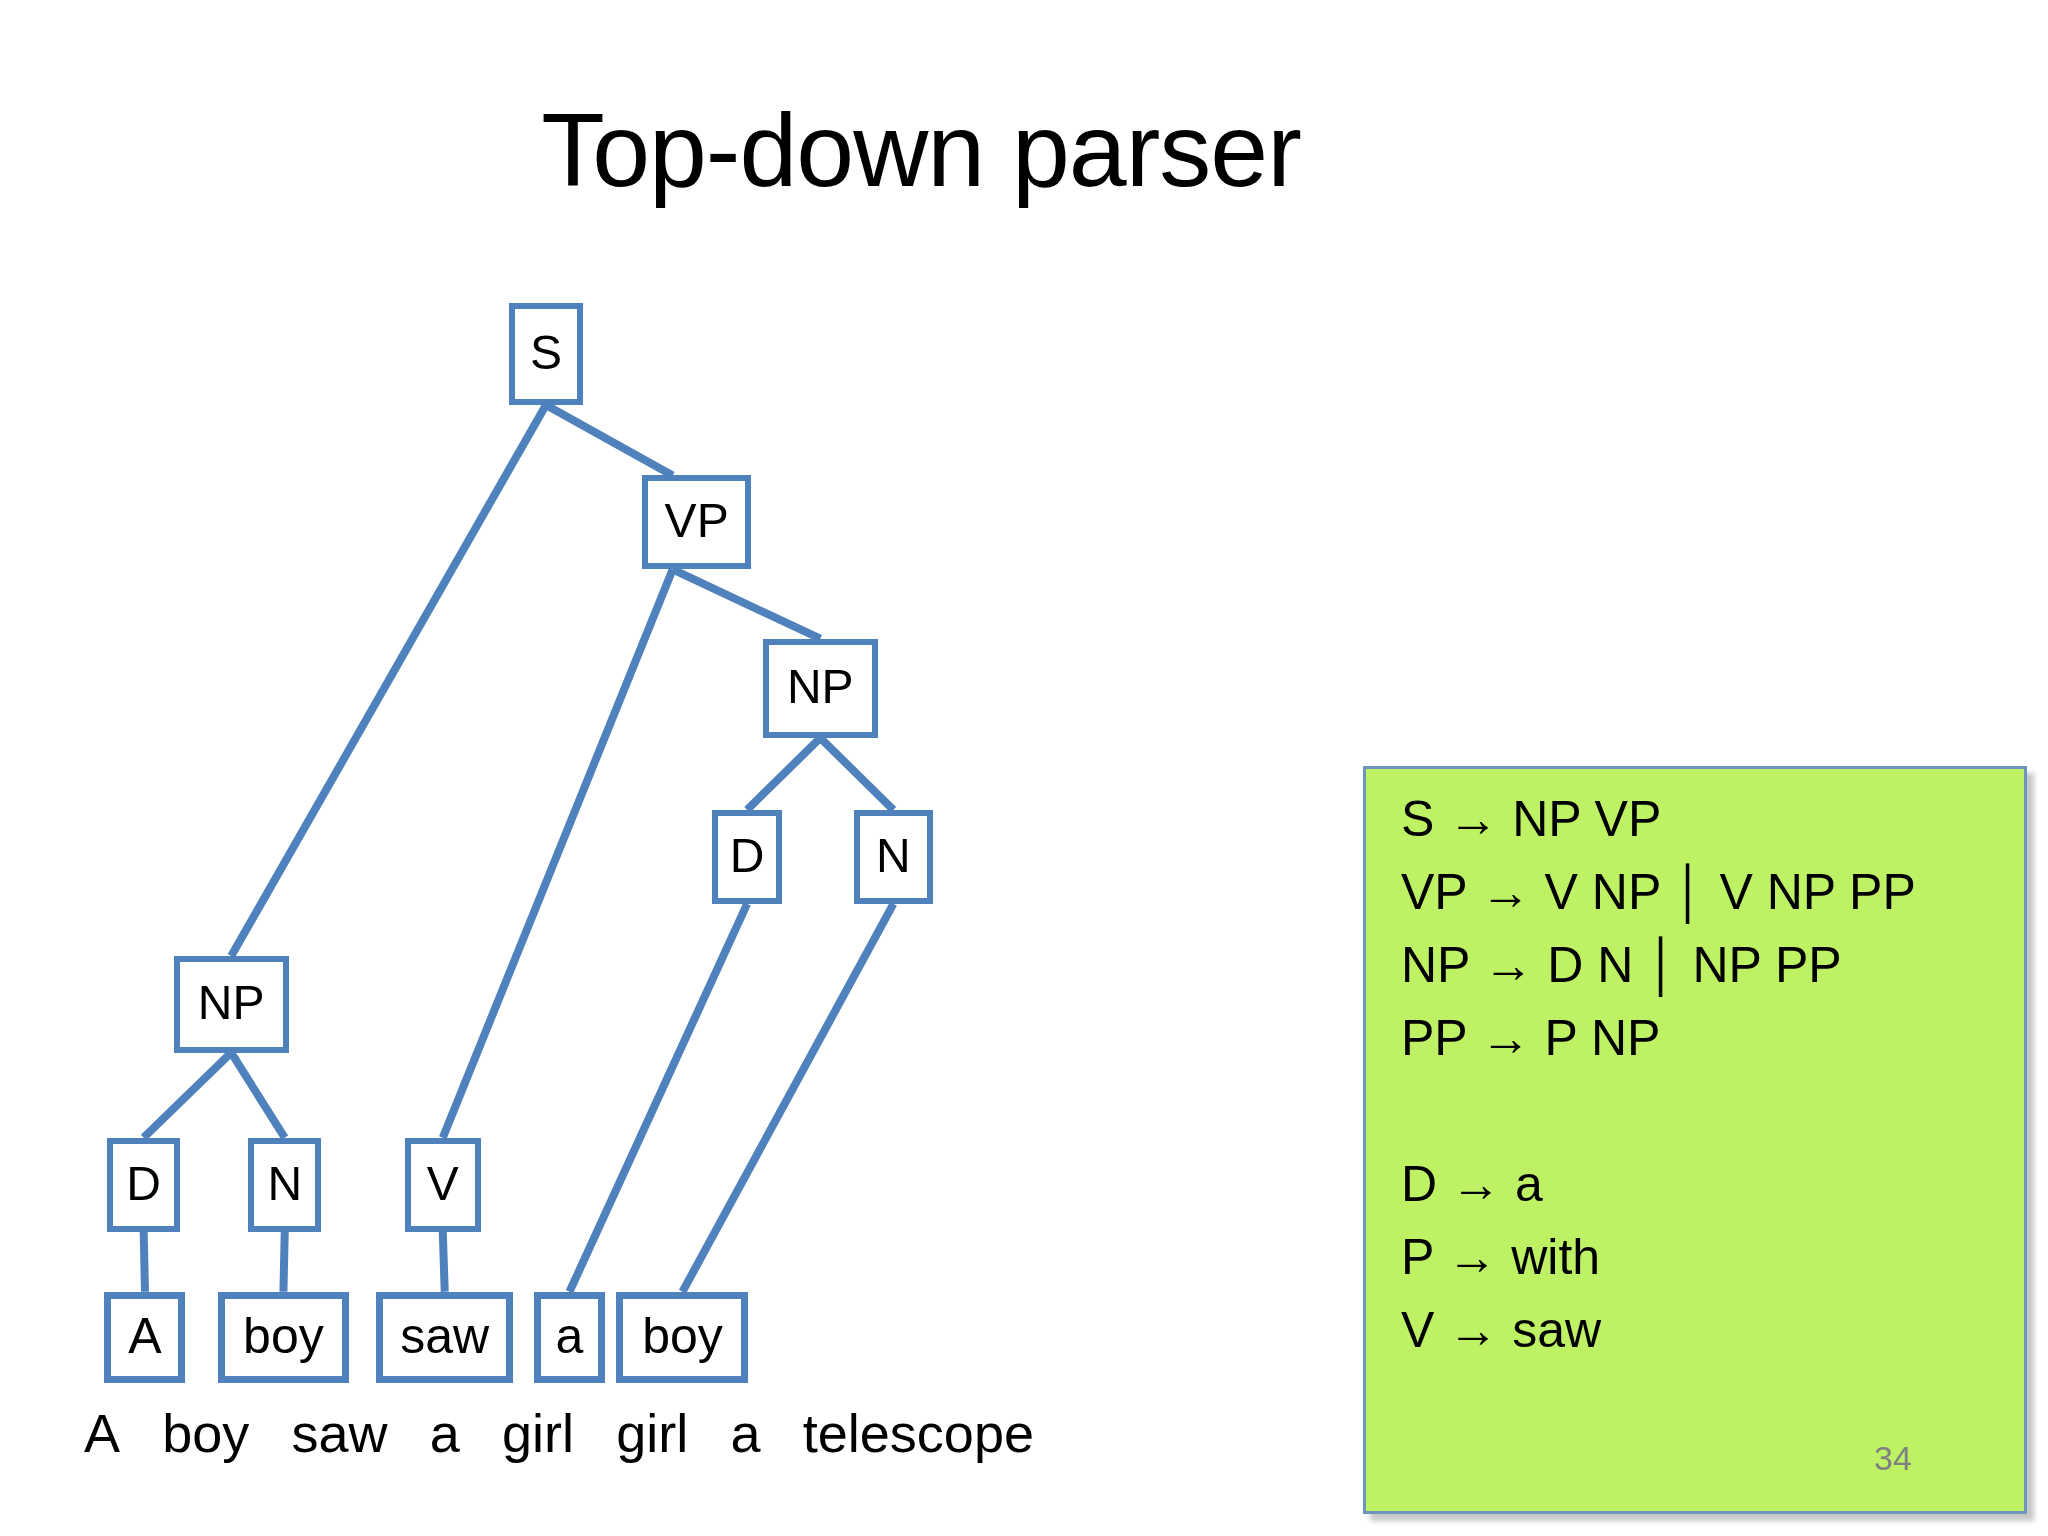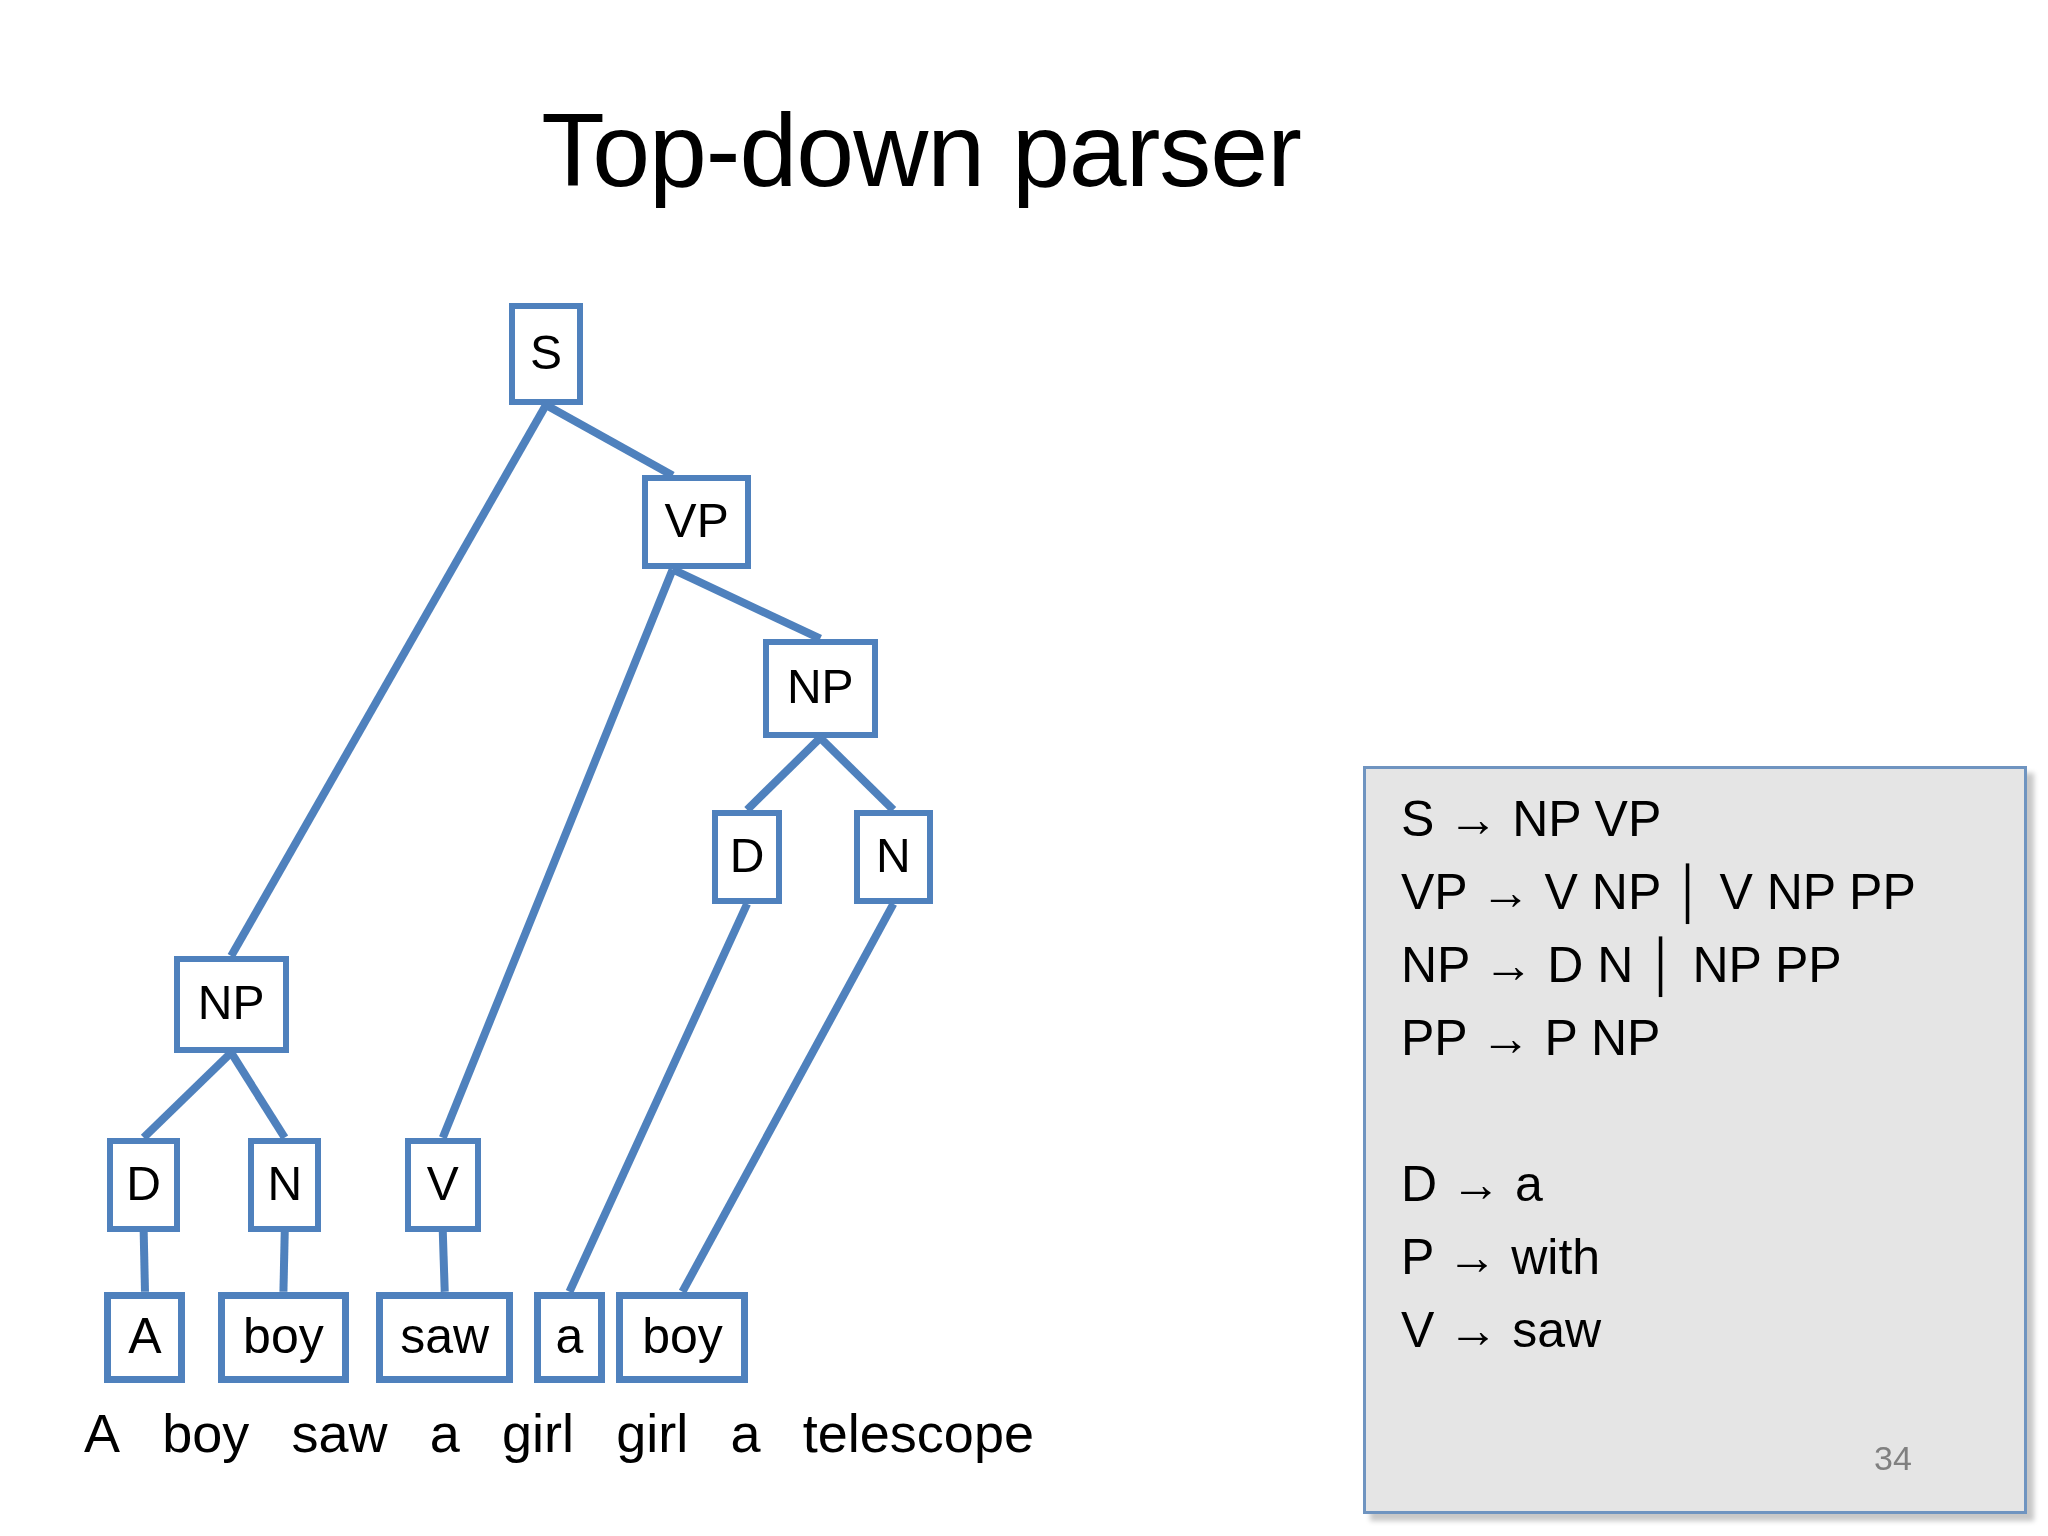--- a/index.html
+++ b/index.html
@@ -89,21 +89,21 @@
 
   
   #grammar-box {
     position: absolute;
     left: 1363px;
     top: 766px;
     width: 664px;
     height: 748px;
     box-sizing: border-box;
     border: 3px solid #6f94c0;
-    background: #e5e5e5;
+    background: #bef264;
     box-shadow: 7px 7px 5px rgba(0, 0, 0, 0.22);
   }
   #grammar-rules {
     position: absolute;
     left: 35px;
     top: 14px;
     right: 10px;
   }
   .grammar-line {
     font-size: 50px;

